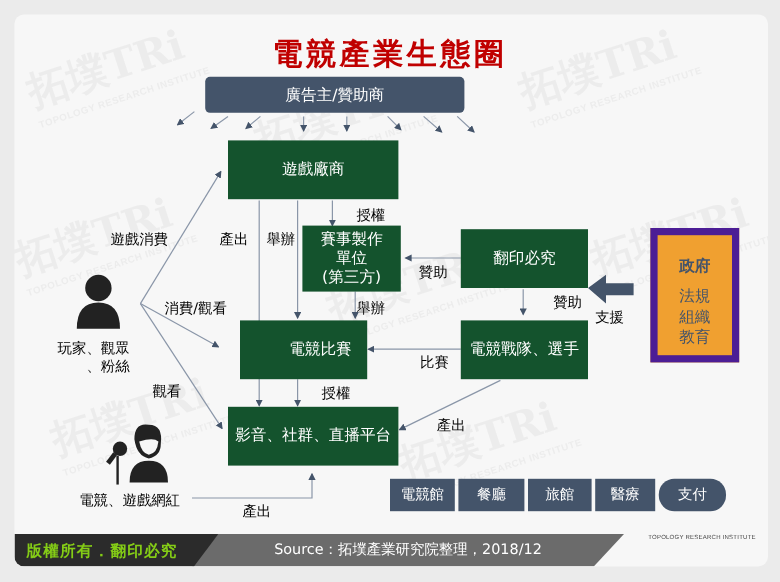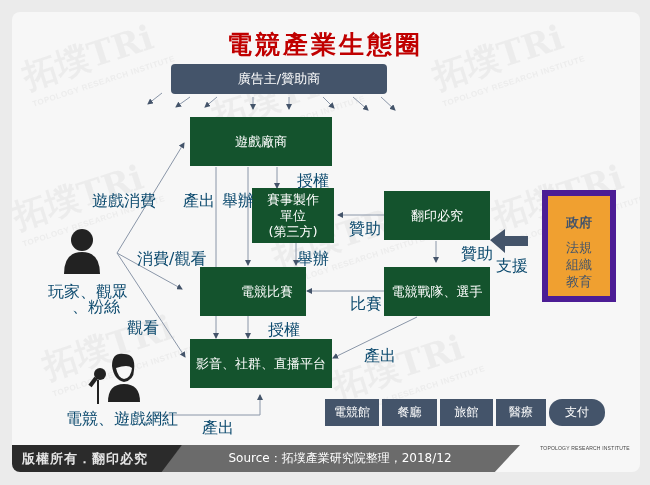--- a/index.html
+++ b/index.html
@@ -7,23 +7,23 @@
   .card { position: absolute; left: 12px; top: 12px; width: 628px; height: 460px; background: #f7f7f7; border-radius: 8px; overflow: hidden; }
   .wm { position: absolute; color: rgba(200,200,200,0.22); font-weight: bold; font-size: 34px; transform: rotate(-18deg); white-space: nowrap; pointer-events: none; font-family: "DejaVu Serif", serif; }
   .wm small { display: block; font-size: 8px; font-family: "Liberation Sans", sans-serif; letter-spacing: 0.5px; }
   .abs { position: absolute; }
   .title { position: absolute; left: 0; width: 650px; top: 28px; text-align: center; font-family: "DejaVu Serif", serif; font-weight: bold; font-size: 25px; color: #c00000; letter-spacing: 3px; }
   .box-red { position: absolute; background: #14532d; color: #fff; display: flex; align-items: center; justify-content: center; text-align: center; font-size: 13px; line-height: 16px; }
   .box-dark { position: absolute; background: #44546a; color: #fff; display: flex; align-items: center; justify-content: center; font-size: 12px; }
   .box-sponsor { position: absolute; left: 171px; top: 64px; width: 216px; height: 30px; background: #44546a; color: #fff; border-radius: 4px; display: flex; align-items: center; justify-content: center; font-size: 13px; }
   .gov { position: absolute; left: 530px; top: 190px; width: 74px; height: 112px; background: #f0a030; border: 6px solid #4c1d95; display: flex; flex-direction: column; align-items: center; padding-top: 18px; color: #44546a; font-size: 13px; line-height: 17px; margin-left: 12px; }
   .gov .gov-title { font-weight: bold; margin-bottom: 8px; }
-  .lbl { position: absolute; font-size: 16px; color: #0c4a6e; white-space: nowrap; }
+  .lbl { position: absolute; font-size: 12px; color: #000000; white-space: nowrap; }
   svg.lines { position: absolute; left: 0; top: 0; }
-  .footer-left { position: absolute; left: 12px; top: 445px; width: 170px; height: 27px; background: #2b2b2b; color: #e5e5e5; font-size: 13px; font-weight: bold; display: flex; align-items: center; padding-left: 10px; letter-spacing: 1px; clip-path: polygon(0 0, 100% 0, 88% 100%, 0 100%); border-bottom-left-radius: 8px; }
+  .footer-left { position: absolute; left: 12px; top: 445px; width: 170px; height: 27px; background: #2b2b2b; color: #84cc16; font-size: 13px; font-weight: bold; display: flex; align-items: center; padding-left: 10px; letter-spacing: 1px; clip-path: polygon(0 0, 100% 0, 88% 100%, 0 100%); border-bottom-left-radius: 8px; }
   .footer-mid { position: absolute; left: 160px; top: 445px; width: 360px; height: 27px; background: #6b6b6b; color: #fff; font-size: 12px; display: flex; align-items: center; justify-content: center; clip-path: polygon(6% 0, 100% 0, 93% 100%, 0 100%); }
   .logo { position: absolute; left: 535px; top: 445px; width: 100px; height: 28px; text-align: center; }
   .logo-main { font-size: 20px; font-weight: bold; color: #555; line-height: 20px; font-family: "DejaVu Serif", serif; }
   .logo-main .tri { font-family: "Liberation Sans", sans-serif; color: #666; }
   .logo-dot { color: #e00; font-size: 10px; vertical-align: top; }
   .logo-sub { font-size: 5px; color: #444; letter-spacing: 0.2px; font-family: "Liberation Sans", sans-serif; }
 </style>
 </head>
 <body>
 

